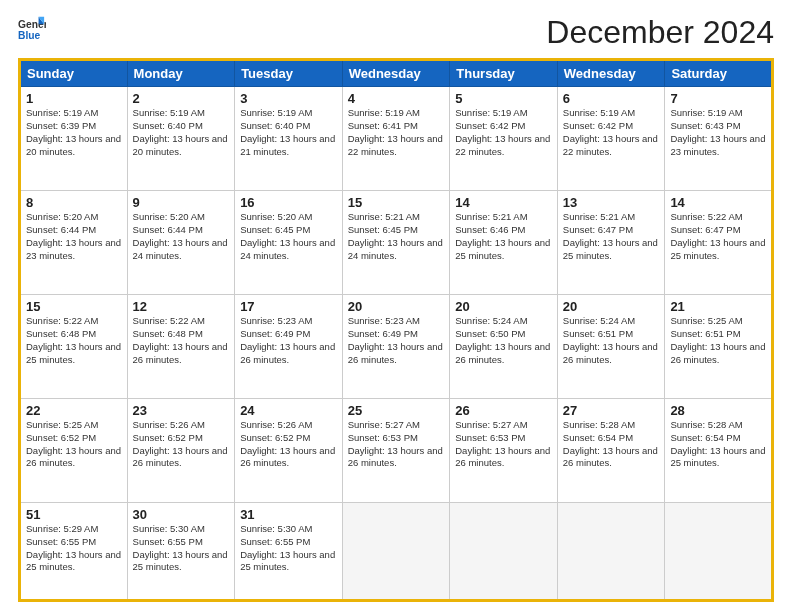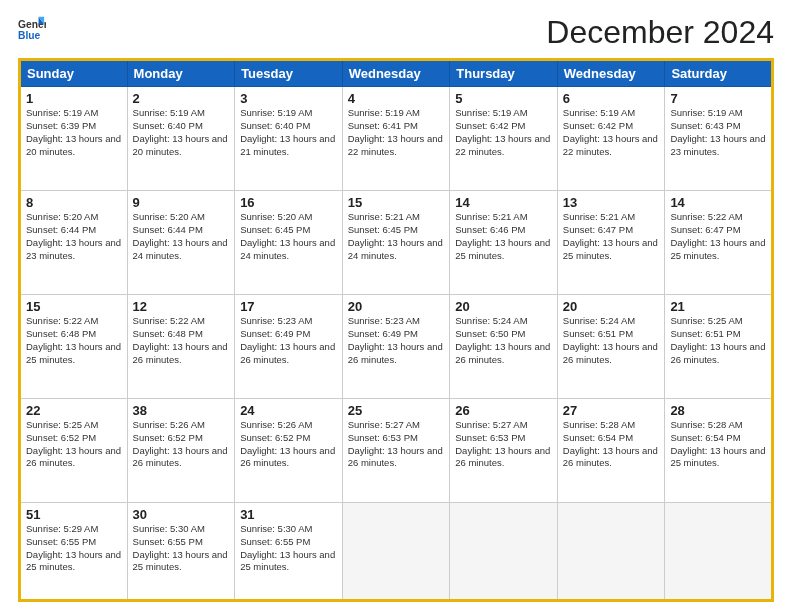--- a/index.html
+++ b/index.html
@@ -211,21 +211,21 @@
             <span class="day-num">21</span>
 <div class="day-info">Sunrise: 5:25 AM<br>Sunset: 6:51 PM<br>Daylight: 13 hours and 26 minutes.</div>
           </td>
         </tr>
         <tr class="week-row">
           <td>
             <span class="day-num">22</span>
 <div class="day-info">Sunrise: 5:25 AM<br>Sunset: 6:52 PM<br>Daylight: 13 hours and 26 minutes.</div>
           </td>
           <td>
-            <span class="day-num">38</span>
+            <span class="day-num">23</span>
 <div class="day-info">Sunrise: 5:26 AM<br>Sunset: 6:52 PM<br>Daylight: 13 hours and 26 minutes.</div>
           </td>
           <td>
             <span class="day-num">24</span>
 <div class="day-info">Sunrise: 5:26 AM<br>Sunset: 6:52 PM<br>Daylight: 13 hours and 26 minutes.</div>
           </td>
           <td>
             <span class="day-num">25</span>
 <div class="day-info">Sunrise: 5:27 AM<br>Sunset: 6:53 PM<br>Daylight: 13 hours and 26 minutes.</div>
           </td>

